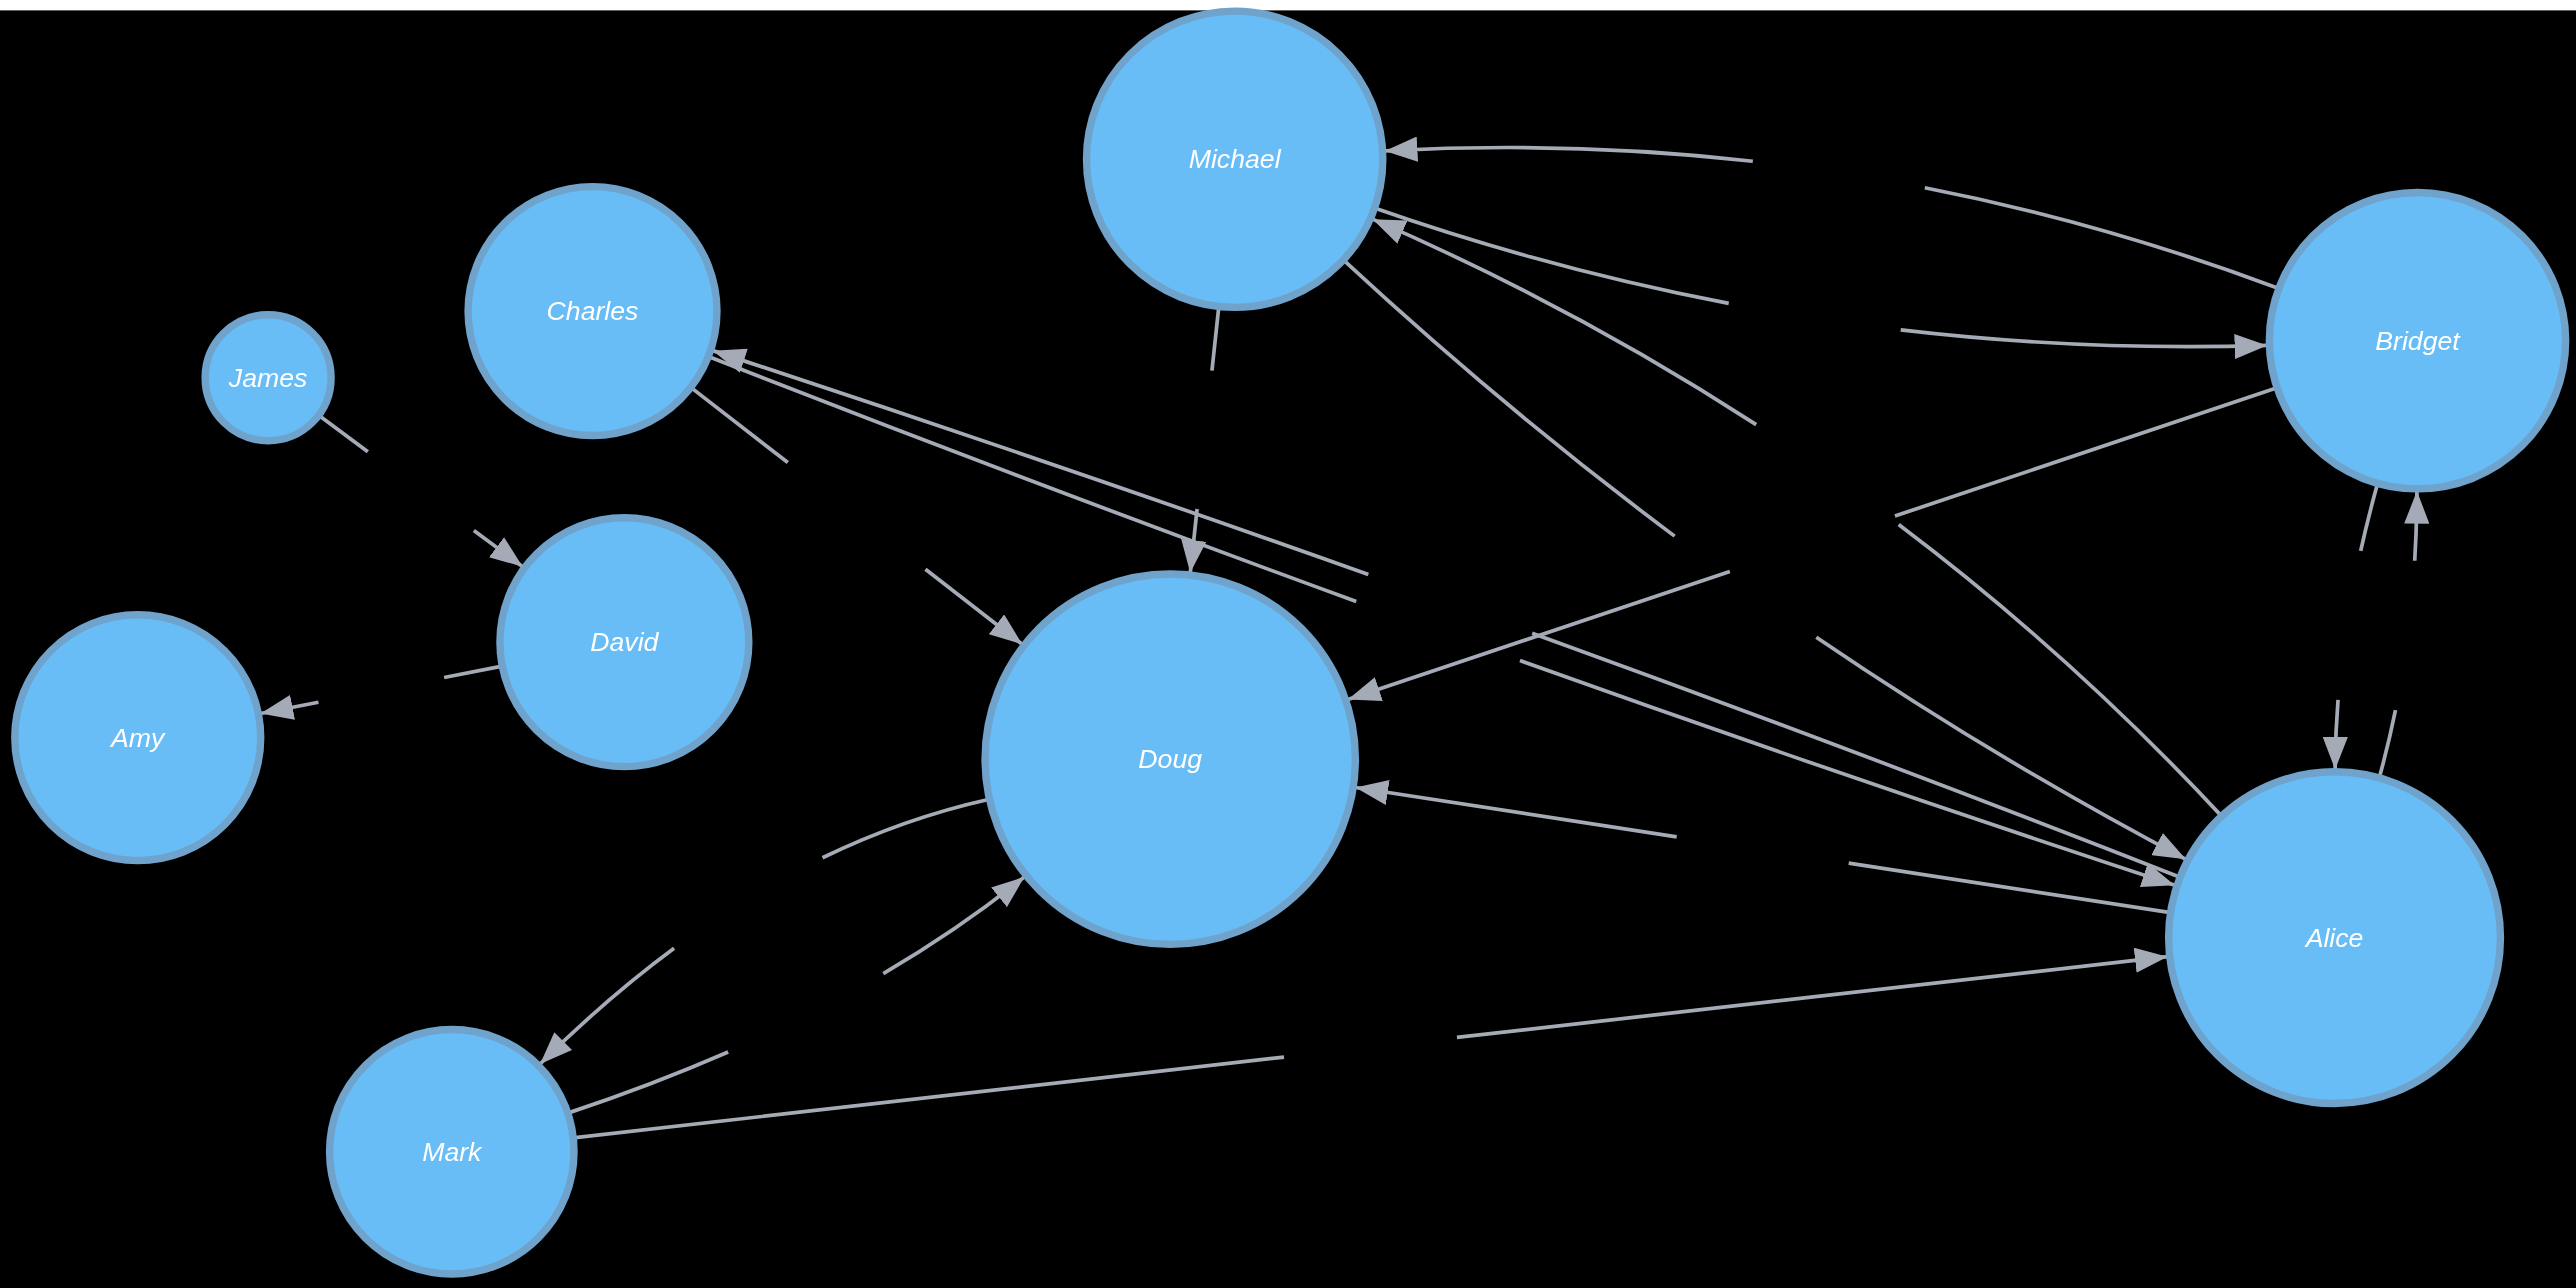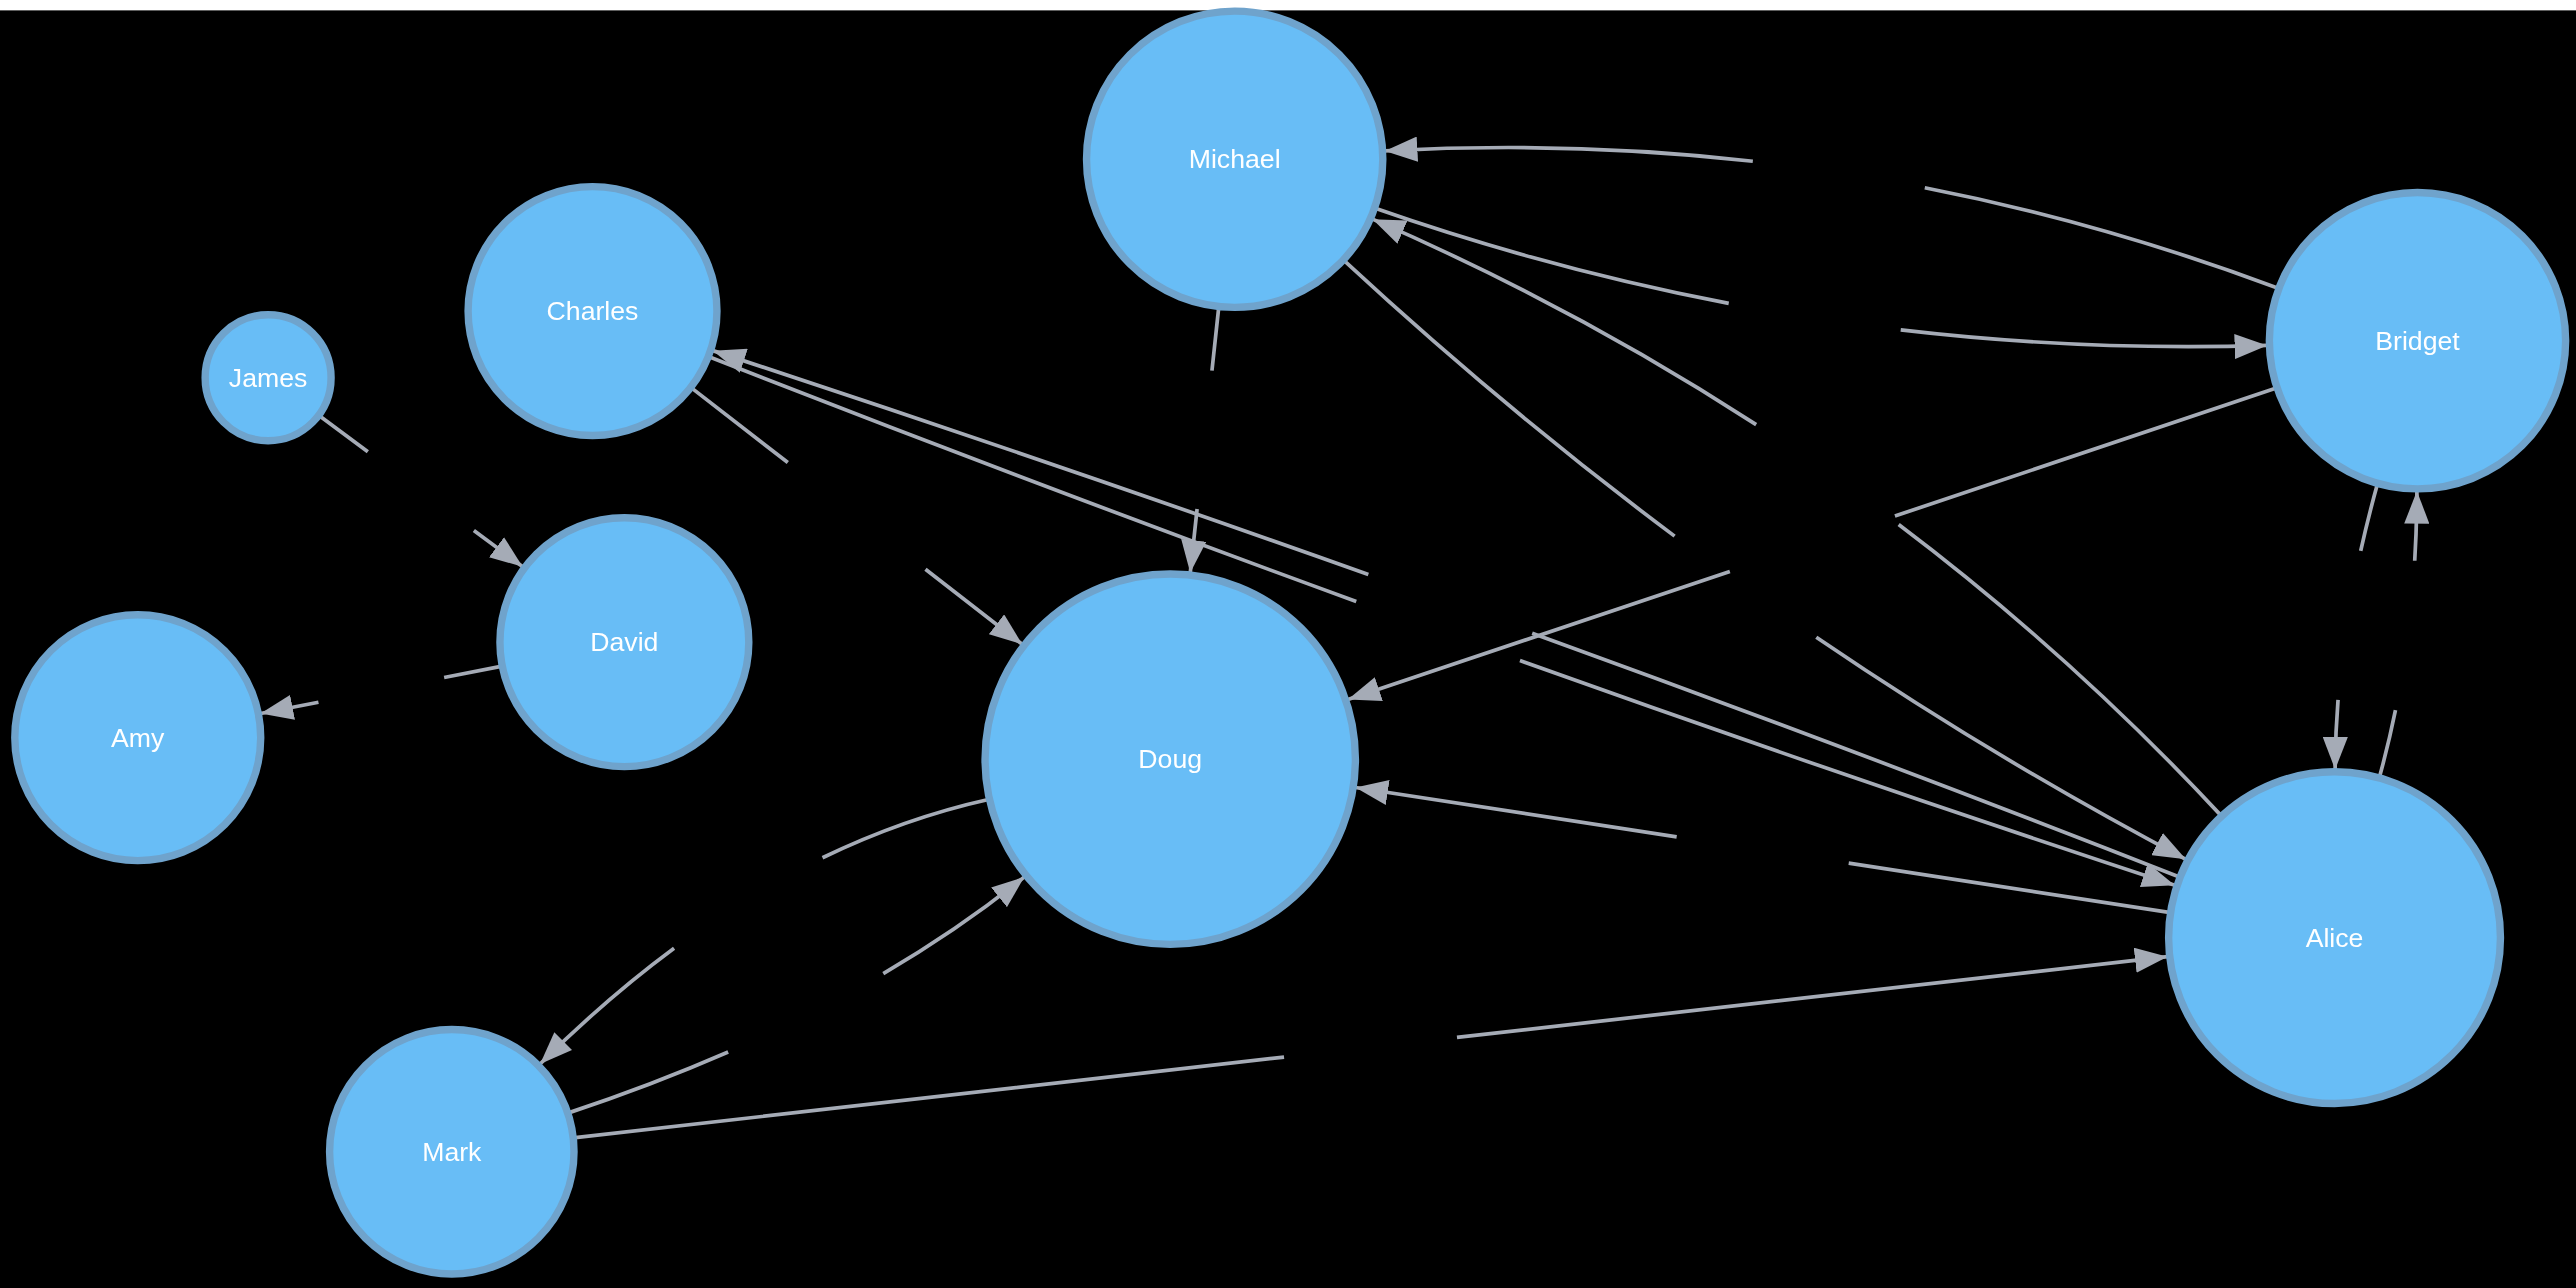--- a/index.html
+++ b/index.html
@@ -4,20 +4,21 @@
 <style>
   html, body {
     margin: 0;
     padding: 0;
     background: #000000;
     font-family: "Liberation Sans", sans-serif;
   }
   .page {
     width: 100%;
     background: #b91c1c;
+    font-style: italic;
   }
   svg#graph {
     display: block;
     width: 100%;
     height: auto;
     background: #000000;
   }
   .edge-path {
     fill: none;
   }

